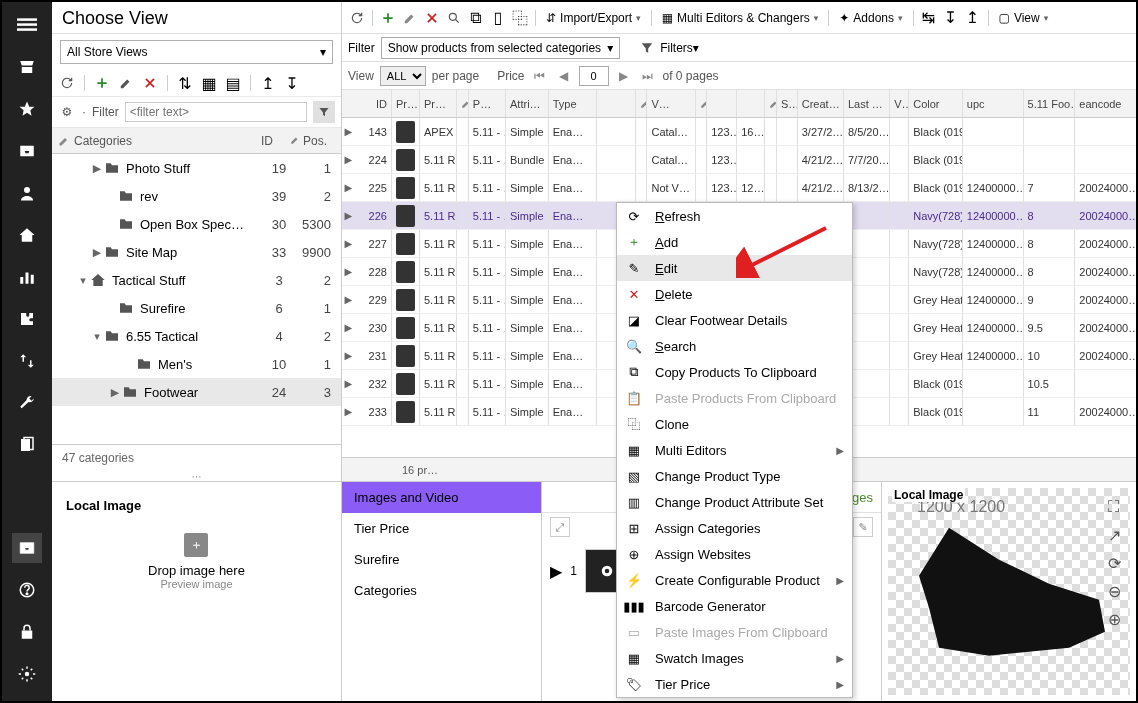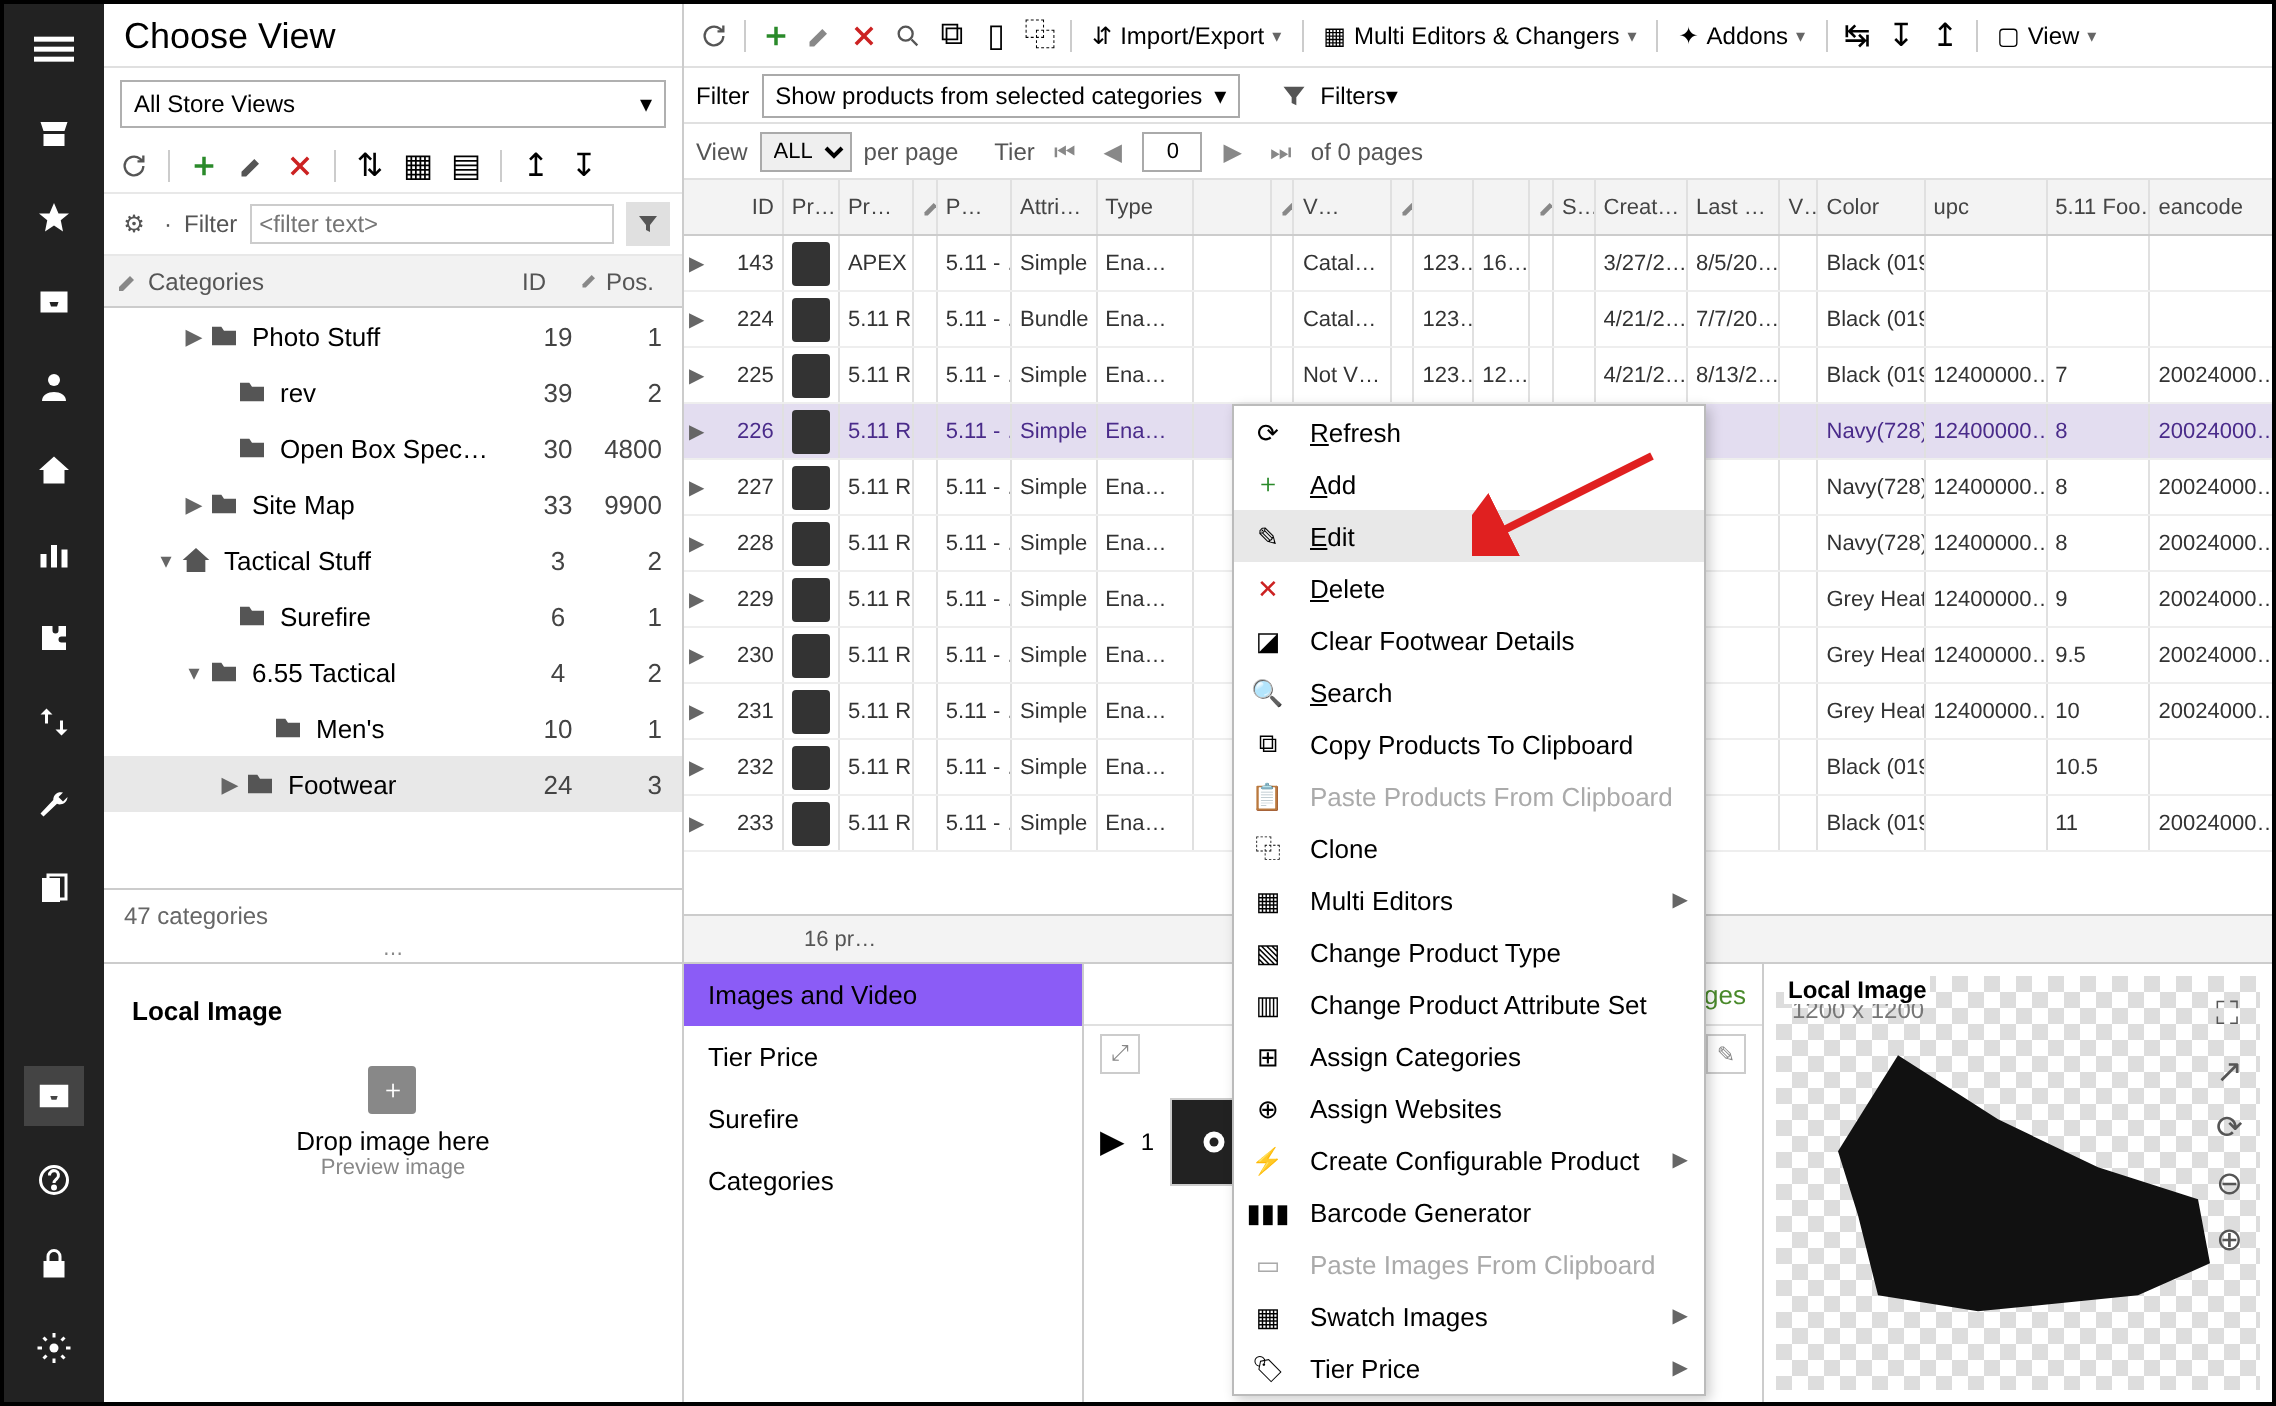--- a/index.html
+++ b/index.html
@@ -87,21 +87,21 @@
 .thumb-row2 .mini { width:20px; height:20px; border:1px solid #ccc; display:flex; align-items:center; justify-content:center; }
 .thumb-main { padding:8px; display:flex; align-items:center; gap:8px; }
 .thumb-main .thumb { width:44px; height:44px; border:1px solid #ccc; background:#222; }
 .checkbox-col { display:flex; flex-direction:column; gap:4px; }
 .checkbox-col .cb { width:14px; height:14px; border:1px solid #888; }
 
 .bot-preview { flex:1; padding:6px; position:relative; }
 .bot-preview .lbl { position:absolute; top:6px; left:10px; font-size:12px; font-weight:bold; background:#fff; padding:0 2px; z-index:2; }
 .checker { width:100%; height:100%; background-image:linear-gradient(45deg,#ddd 25%,transparent 25%),linear-gradient(-45deg,#ddd 25%,transparent 25%),linear-gradient(45deg,transparent 75%,#ddd 75%),linear-gradient(-45deg,transparent 75%,#ddd 75%); background-size:16px 16px; background-position:0 0,0 8px,8px -8px,-8px 0; display:flex; align-items:center; justify-content:center; position:relative; }
 .shoe-img { width:200px; height:160px; background:#111; clip-path:polygon(10% 60%,5% 40%,20% 10%,45% 30%,70% 45%,95% 55%,98% 75%,80% 85%,40% 90%,15% 85%); }
-.dim-text { position:absolute; top:10px; left:8px; font-size:12px; color:#777; }
+.dim-text { position:absolute; top:10px; left:29px; font-size:16px; color:#777; }
 .side-icons { position:absolute; right:4px; top:10px; display:flex; flex-direction:column; gap:10px; }
 .side-icons .si { width:18px; height:18px; cursor:pointer; color:#555; }
 </style>
 </head>
 <body>
 
 <div class="left-rail">
   <div class="rail-item">
       <svg width="20" height="20" viewBox="0 0 24 24" fill="#fff">
         <rect y="4" width="24" height="3"></rect>
@@ -280,21 +280,21 @@
           <div class="tree-row">
             <span class="indent" style="width:48px"></span>
             <span class="expand"></span>
             <span style="margin-right:6px">
               <svg width="16" height="16" viewBox="0 0 24 24" fill="#555">
                 <path d="M3 5h7l2 3h9v11H3z"></path>
               </svg>
             </span>
             <span class="label">Open Box Spec…</span>
             <span class="tid">30</span>
-            <span class="pos">4800</span>
+            <span class="pos">5300</span>
           </div>
           <div class="tree-row">
             <span class="indent" style="width:34px"></span>
             <span class="expand">▶</span>
             <span style="margin-right:6px">
               <svg width="16" height="16" viewBox="0 0 24 24" fill="#555">
                 <path d="M3 5h7l2 3h9v11H3z"></path>
               </svg>
             </span>
             <span class="label">Site Map</span>
@@ -421,21 +421,21 @@
         <svg width="14" height="14" viewBox="0 0 24 24" fill="#555">
             <path d="M3 4h18l-7 9v7l-4-2v-5z"></path>
           </svg>
         <div class="dd"><span>Filters</span><span class="caret">▾</span></div>
       </div>
       <div class="pager-bar">
         <span>View</span>
         <select><option>ALL</option></select>
         <span>per page</span>
         <span style="width:6px;"></span>
-        <span>Tier</span>
+        <span>Price</span>
         <span class="pager-btn">⏮</span>
         <span class="pager-btn">◀</span>
         <input style="width: 30px; text-align: center;" value="0">
         <span class="pager-btn">▶</span>
         <span class="pager-btn">⏭</span>
         <span>of 0 pages</span>
       </div>
       <div class="grid-hdr">
         <div class="row-exp"></div>
         <div class="col id">ID</div>

